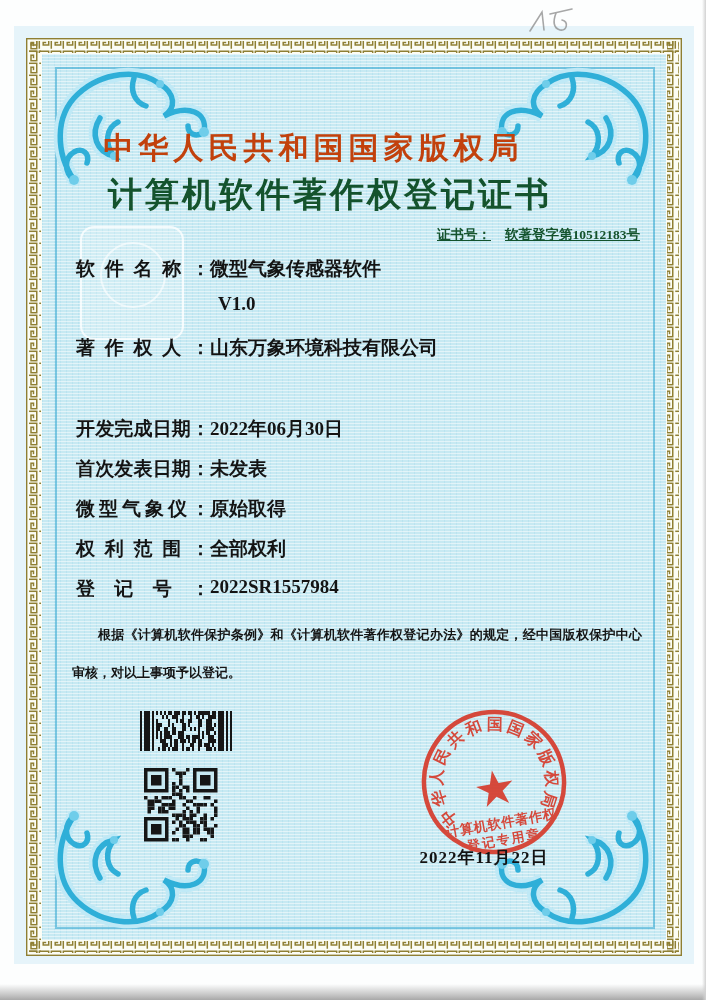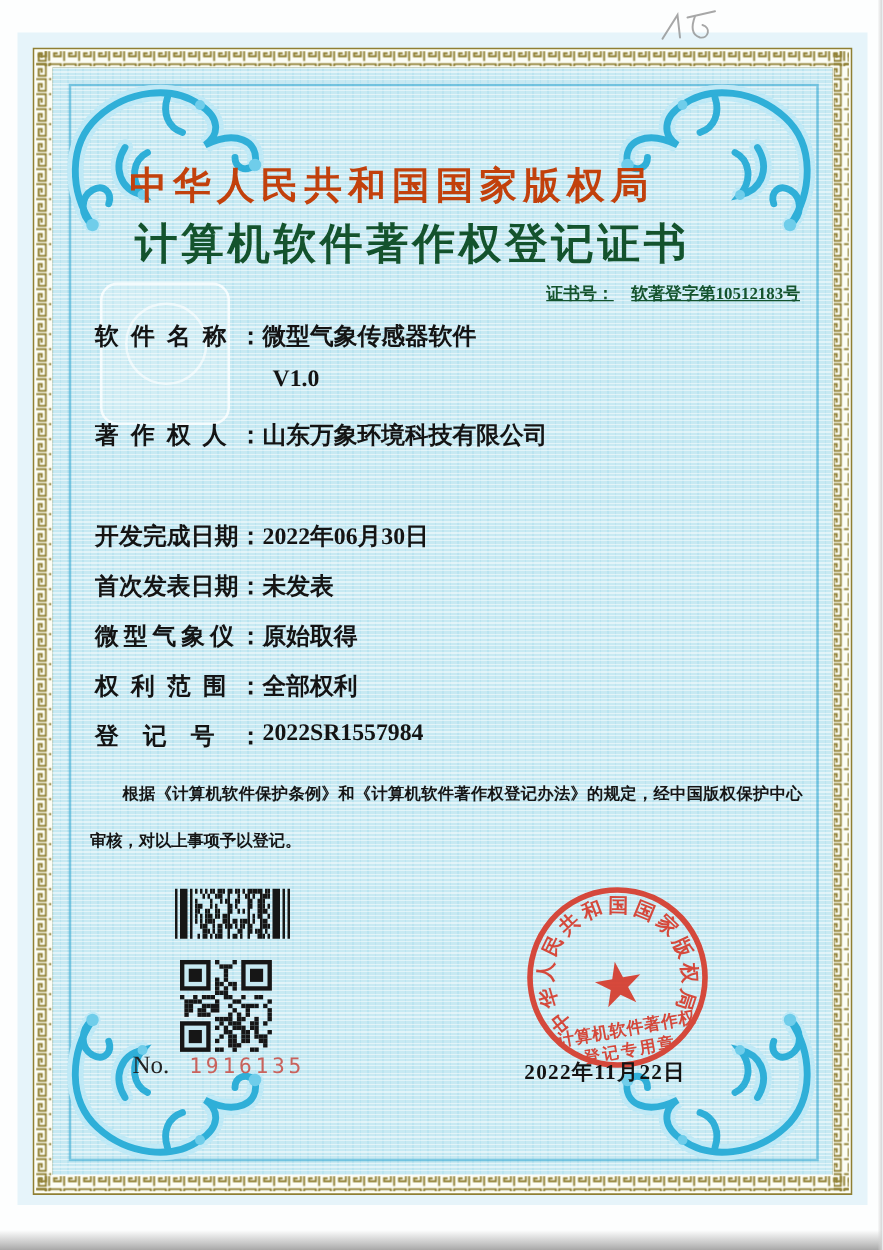--- a/index.html
+++ b/index.html
@@ -467,24 +467,20 @@
       <rect x="0" y="0" width="24.5" height="24.5" fill="#161616"></rect>
       <rect x="3.5" y="3.5" width="17.5" height="17.5" fill="#c7e9f2"></rect>
       <rect x="7" y="7" width="10.5" height="10.5" fill="#161616"></rect>
       <rect x="49" y="0" width="24.5" height="24.5" fill="#161616"></rect>
       <rect x="52.5" y="3.5" width="17.5" height="17.5" fill="#c7e9f2"></rect>
       <rect x="56" y="7" width="10.5" height="10.5" fill="#161616"></rect>
       <rect x="0" y="49" width="24.5" height="24.5" fill="#161616"></rect>
       <rect x="3.5" y="52.5" width="17.5" height="17.5" fill="#c7e9f2"></rect>
       <rect x="7" y="56" width="10.5" height="10.5" fill="#161616"></rect>
     </svg>
-  <div class="serial">
-    <span class="pfx">No.</span>
-    <span class="num">1916135</span>
-  </div>
 
   <svg class="seal" viewBox="0 0 180 180">
     <circle cx="90" cy="90" r="70" fill="none" stroke="#d63b2c" stroke-width="4.5"></circle>
     <g id="seal-arc">
         <text x="40.6" y="116.3" transform="rotate(-118.0 40.6 116.3)" class="seal-arc-char">中</text>
         <text x="34.4" y="96.4" transform="rotate(-96.5 34.4 96.4)" class="seal-arc-char">华</text>
         <text x="35.9" y="75.6" transform="rotate(-75.1 35.9 75.6)" class="seal-arc-char">人</text>
         <text x="44.9" y="56.8" transform="rotate(-53.6 44.9 56.8)" class="seal-arc-char">民</text>
         <text x="60.2" y="42.6" transform="rotate(-32.2 60.2 42.6)" class="seal-arc-char">共</text>
         <text x="79.6" y="35.0" transform="rotate(-10.7 79.6 35.0)" class="seal-arc-char">和</text>

